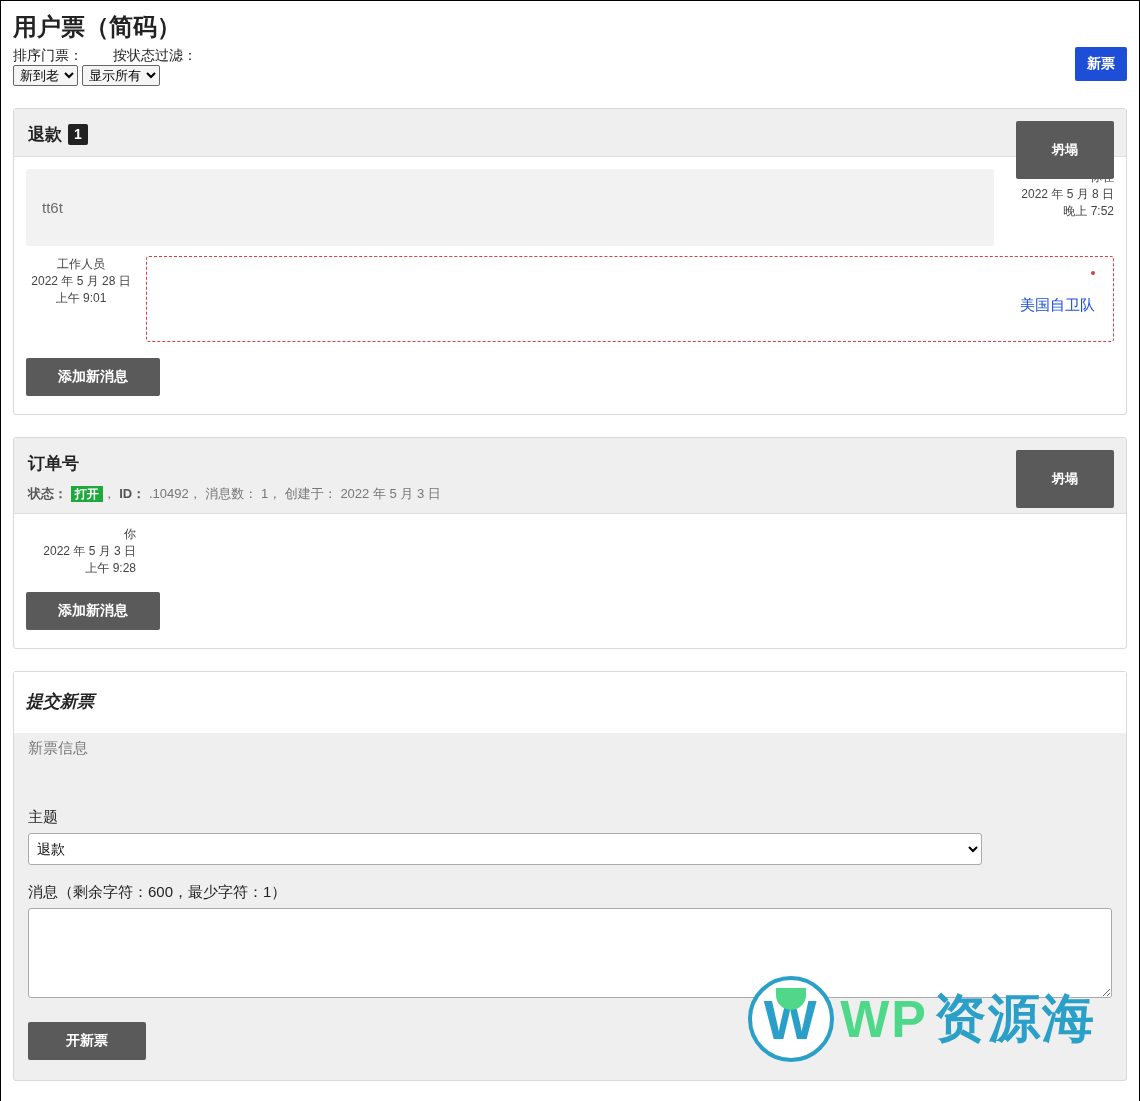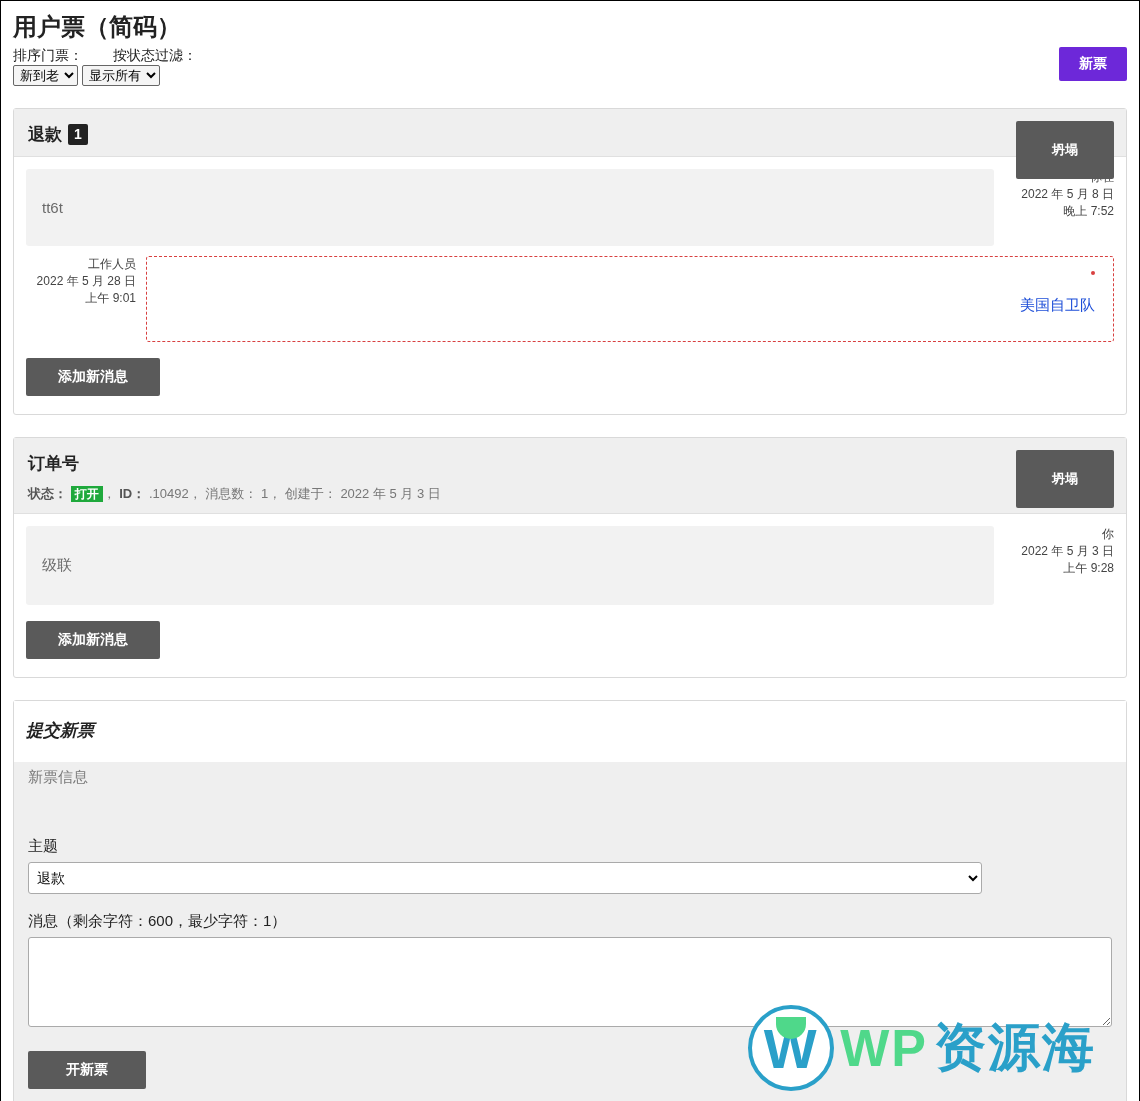--- a/index.html
+++ b/index.html
@@ -24,26 +24,26 @@
   .filters { font-size: 14px; }
   .filter-label { margin-right: 6px; color: #222; }
   .filters select {
     font-size: 13px;
     border: 1px solid #666;
     border-radius: 2px;
     padding: 1px 2px;
     background: #f5f5f5;
   }
   .btn {
-    background: #6d28d9;
+    background: #1d4ed8;
     color: #fff;
     border: none;
     font-size: 14px;
     font-weight: 700;
-    padding: 8px 20px;
+    padding: 8px 12px;
     cursor: pointer;
     border-radius: 2px;
   }
   .ticket {
     border: 1px solid #d9d9d9;
     border-radius: 3px;
     margin-top: 22px;
     background: #fff;
   }
   .ticket-header {
@@ -121,21 +121,21 @@
     width: 4px; height: 4px; background: #d84040; border-radius: 50%;
     display: inline-block; margin-bottom: 18px;
   }
   .msg-side {
     width: 110px;
     font-size: 12px;
     color: #444;
     line-height: 1.4;
   }
   .msg-side.right { text-align: right; }
-  .msg-side.left { text-align: right; }
+  .msg-side.left { text-align: center; }
   .add-msg-btn {
     background: #5a5a5a;
     color: #fff;
     font-size: 14px;
     font-weight: 700;
     padding: 10px 32px;
     border: none;
     border-radius: 2px;
     cursor: pointer;
     margin-top: 6px;
@@ -283,21 +283,20 @@
       <span class="lbl">ID：</span>
       <span>.10492</span>，
       <span>消息数：</span>
       <span>1</span>，
       <span>创建于：</span>
       <span>2022 年 5 月 3 日</span>
     </div>
   </div>
   <div class="ticket-body">
     <div class="msg-row">
-      <div class="msg-bubble">级联</div>
       <div class="msg-side right">
         <span>你</span><br>
         <span>2022 年 5 月 3 日</span><br>
         <span>上午 9:28</span>
       </div>
     </div>
     <button class="add-msg-btn">添加新消息</button>
   </div>
 </div>
 

